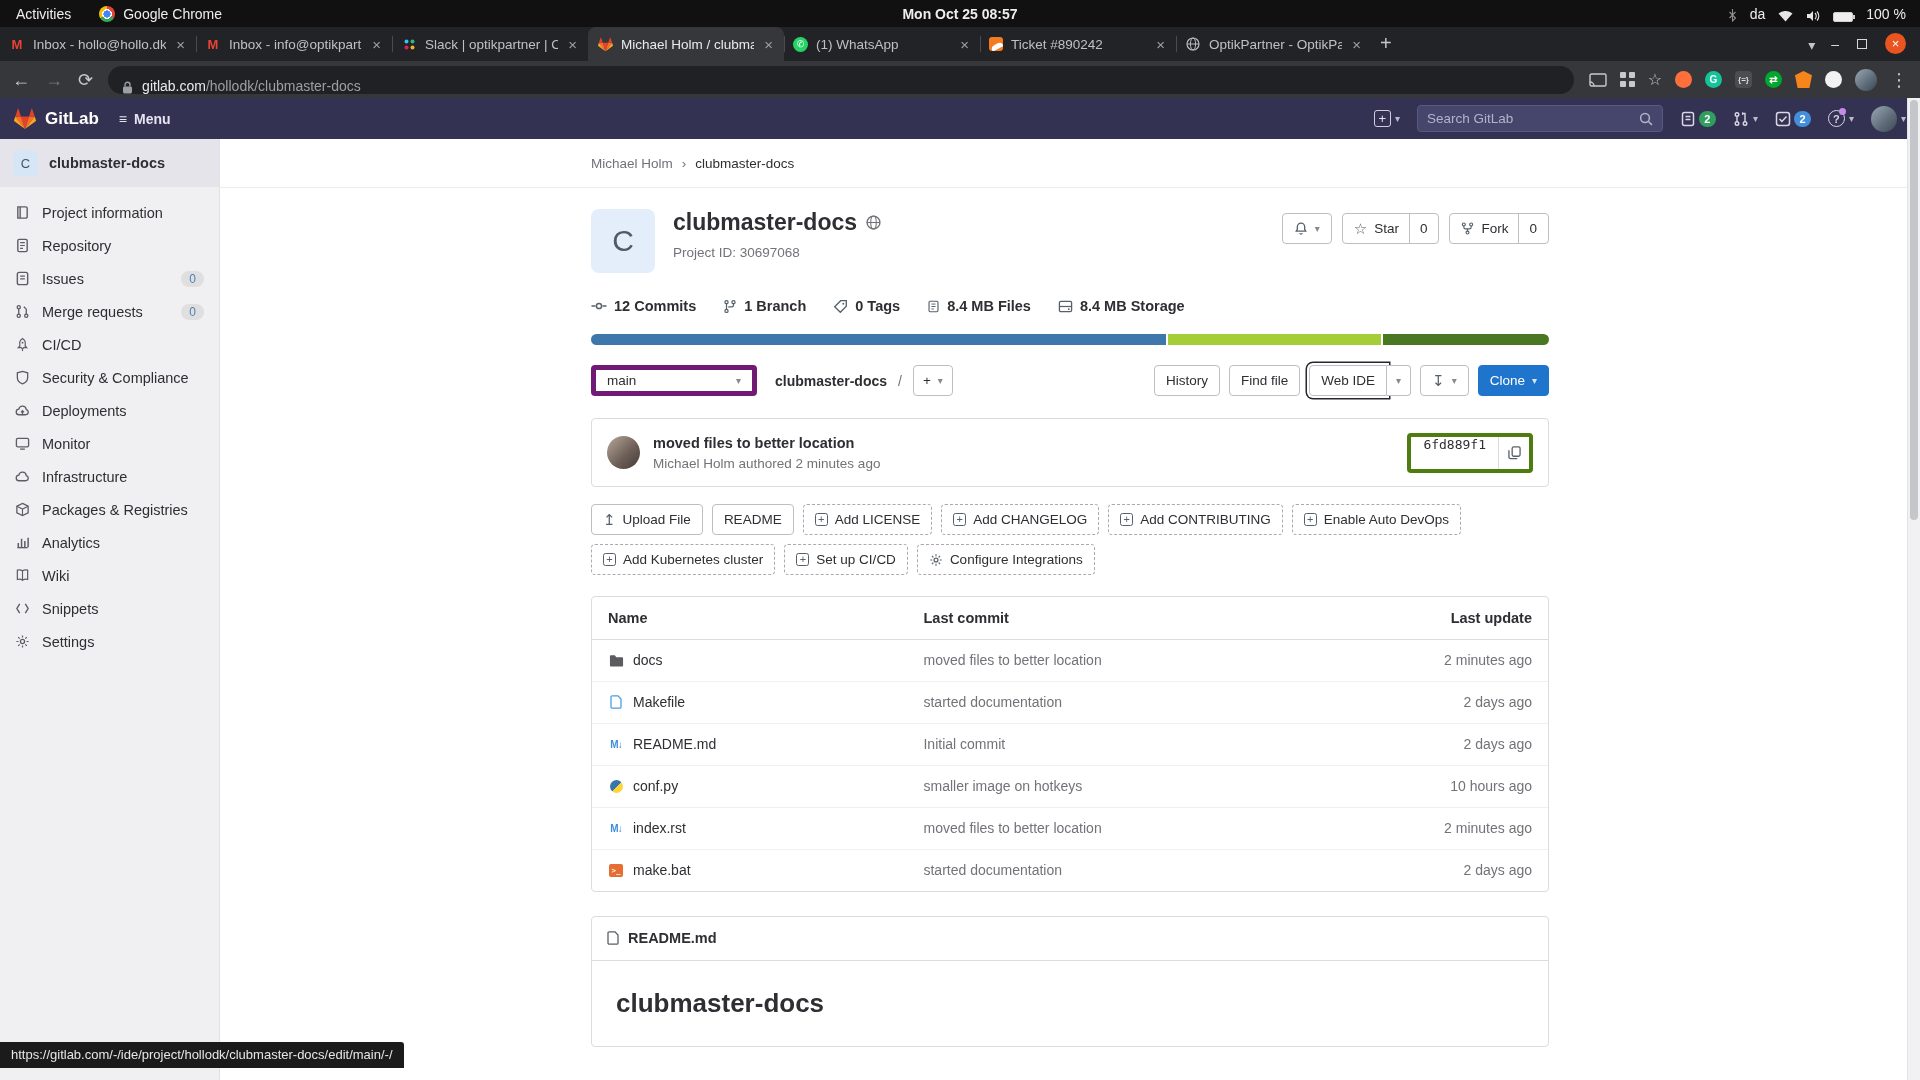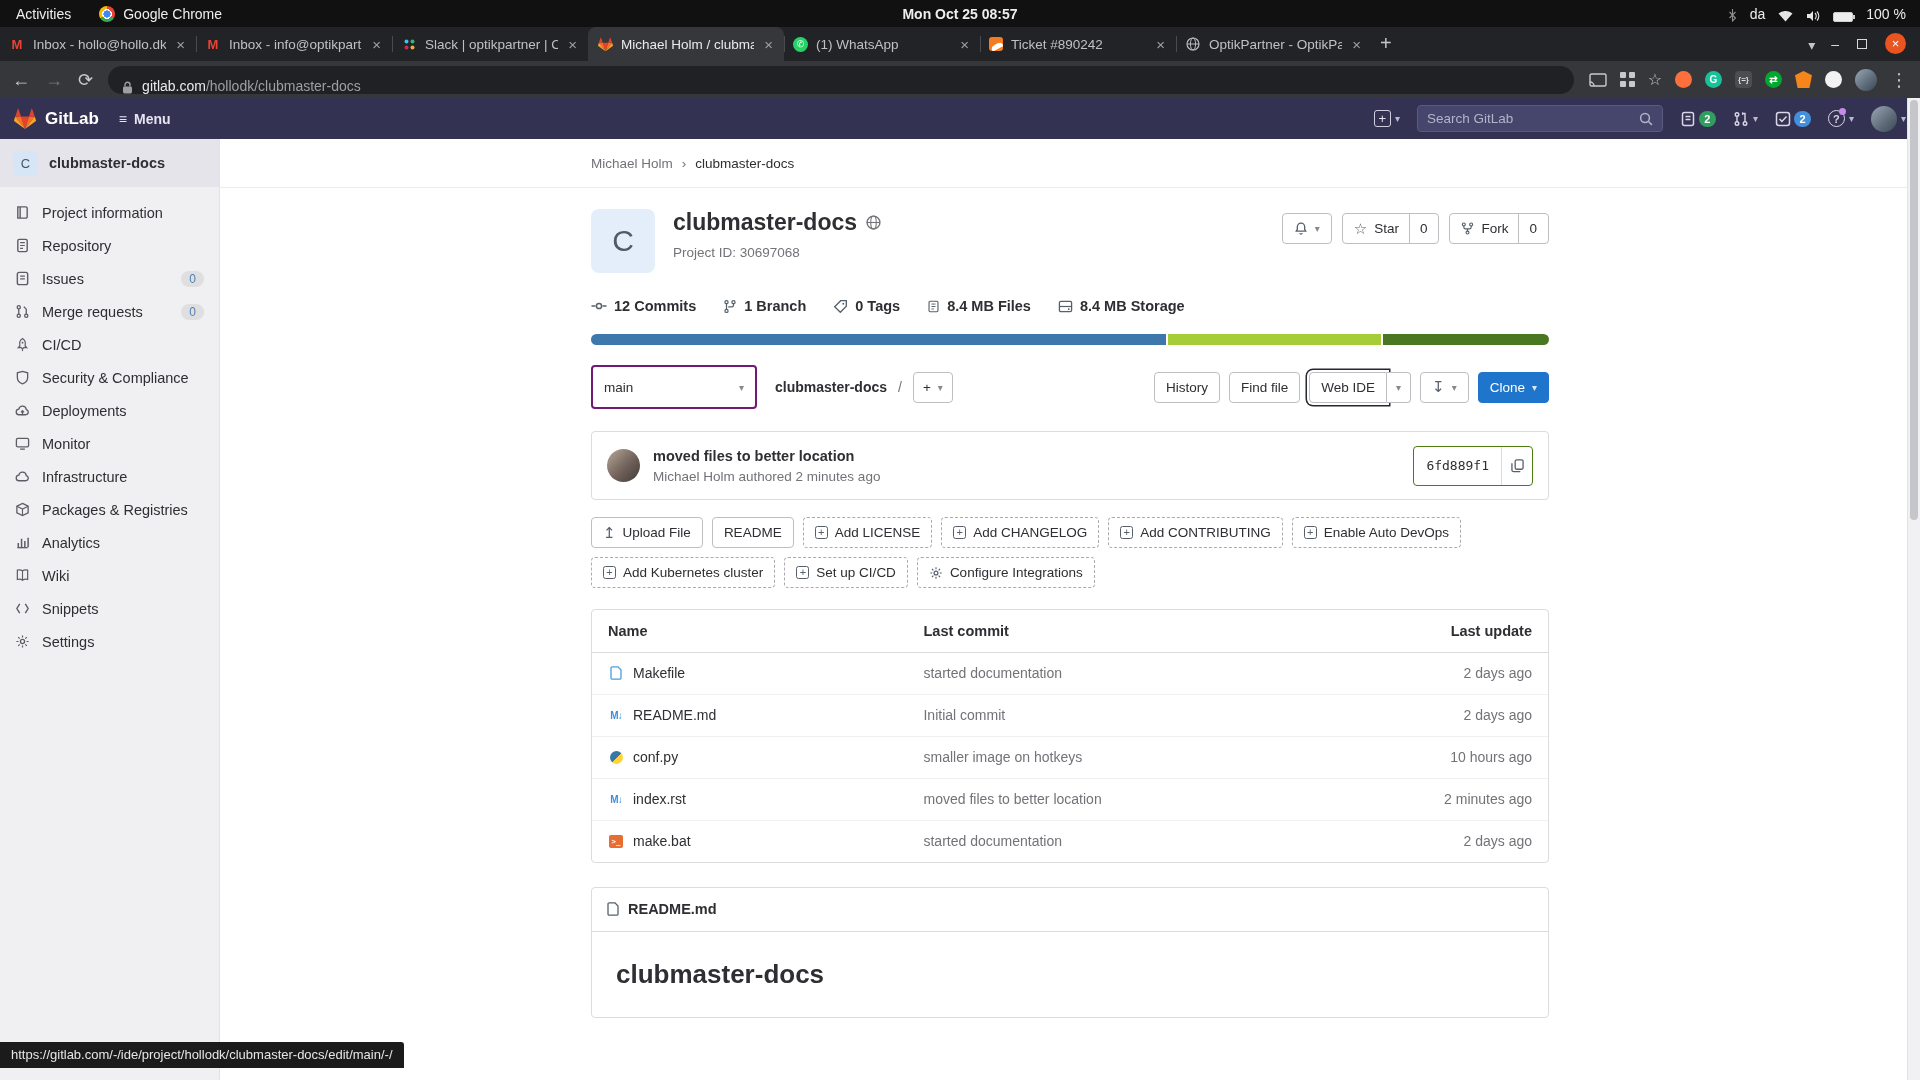--- a/index.html
+++ b/index.html
@@ -100,36 +100,36 @@
   .btn .sq{width:13px;height:13px;border:1.4px solid #57606a;border-radius:2.5px;display:inline-flex;align-items:center;justify-content:center;font-size:11px;color:#57606a;line-height:1}
   .dashed{border-style:dashed;border-color:#ababaf}
 
   .stats{display:flex;gap:27px;margin-top:25px;align-items:center;font-size:14.5px;font-weight:600;color:#2e2e33}
   .stat{display:flex;align-items:center;gap:7px}
   .stat svg{color:#57606a}
 
   .langbar{height:11px;border-radius:6px;overflow:hidden;display:flex;margin-top:20px}
 
   .actrow{display:flex;align-items:center;margin-top:20px;gap:9px}
-  .branch-sel{width:166px;height:44px;border:2px solid #701a75;border-radius:4px;display:flex;align-items:center;padding:0 11px;font-size:13.5px;color:#2e2e33;background:#fff}
+  .branch-sel{width:166px;height:31px;border:5px solid #701a75;border-radius:4px;display:flex;align-items:center;padding:0 11px;font-size:13.5px;color:#2e2e33;background:#fff}
   .branch-sel .chevd{margin-left:auto;color:#89888d}
   .path-name{font-weight:600;margin-left:9px}
   .slash{color:#737278;margin:0 2px}
   .actrow .right{margin-left:auto;display:flex;gap:9px;align-items:center}
   .seg{display:inline-flex}
   .seg .btn{border-radius:4px 0 0 4px}
   .seg .btn+.btn{border-radius:0 4px 4px 0;border-left:none;padding:0 9px}
   .chevd{font-size:10px;color:#89888d}
   .btn.blue .chevd{color:#d7e6f7}
 
   .commitbox{margin-top:22px;border:1px solid #dcdcde;border-radius:4px;height:69px;display:flex;align-items:center;padding:0 15px;gap:13px}
   .avatar-commit{width:33px;height:33px;border-radius:50%;background:linear-gradient(135deg,#b9a99a,#70615a 55%,#433a36)}
   .commit-msg{font-weight:600;font-size:14.5px;color:#2e2e33}
   .commit-sub{color:#737278;font-size:13.5px;margin-top:5px}
-  .sha-wrap{margin-left:auto;display:flex;border:1px solid #4d7c0f;border-radius:4px;height:40px;align-items:center}
+  .sha-wrap{margin-left:auto;display:flex;border:4px solid #4d7c0f;border-radius:4px;height:40px;}
   .sha{font-family:"DejaVu Sans Mono",monospace;font-size:13px;padding:0 12px}
   .copybtn{border-left:1px solid #dcdcde;align-self:stretch;display:flex;align-items:center;justify-content:center;width:31px;color:#57606a}
 
   .qa{display:flex;flex-wrap:wrap;gap:9px 9px;margin-top:17px}
 
   .tree{margin-top:21px;border:1px solid #dcdcde;border-radius:4px;overflow:hidden}
   .tree table{width:100%;border-collapse:collapse;font-size:14px}
   .tree th{height:42px;text-align:left;font-weight:700;color:#2e2e33;padding:0 16px;border-bottom:1px solid #dcdcde;font-size:14.5px}
   .tree th.r,.tree td.r{text-align:right}
   .tree td{height:41px;padding:0 16px;border-top:1px solid #f0f0f1;color:#737278}
@@ -655,20 +655,34 @@
       <div class="tree">
         <table>
           <thead>
             <tr>
               <th style="width:33%">Name</th>
               <th>Last commit</th>
               <th class="r" style="width:22%">Last update</th>
             </tr>
           </thead>
           <tbody>
+            <tr>
+              <td>
+                  <span class="name-cell">
+                    <span class="fico">
+                      <svg width="15" height="13" viewBox="0 0 16 13">
+                        <path d="M1 2.2C1 1.5 1.5 1 2.2 1h4l1.5 2h6.1c.7 0 1.2.5 1.2 1.2v7.6c0 .7-.5 1.2-1.2 1.2H2.2C1.5 13 1 12.5 1 11.8z" fill="#5b5b60"></path>
+                      </svg>
+                    </span>
+                    <span>docs</span>
+                  </span>
+                </td>
+              <td><span>moved files to better location</span></td>
+              <td class="r">2 minutes ago</td>
+            </tr>
             <tr>
               <td>
                   <span class="name-cell">
                     <span class="fico">
                       <svg width="12" height="14" viewBox="0 0 12 14">
                         <path d="M1 2a1.2 1.2 0 0 1 1.2-1.2H8L11 4v8A1.2 1.2 0 0 1 9.8 13.2H2.2A1.2 1.2 0 0 1 1 12z" fill="none" stroke="#4a9fe0" stroke-width="1.3"></path>
                       </svg>
                     </span>
                     <span>Makefile</span>
                   </span>

